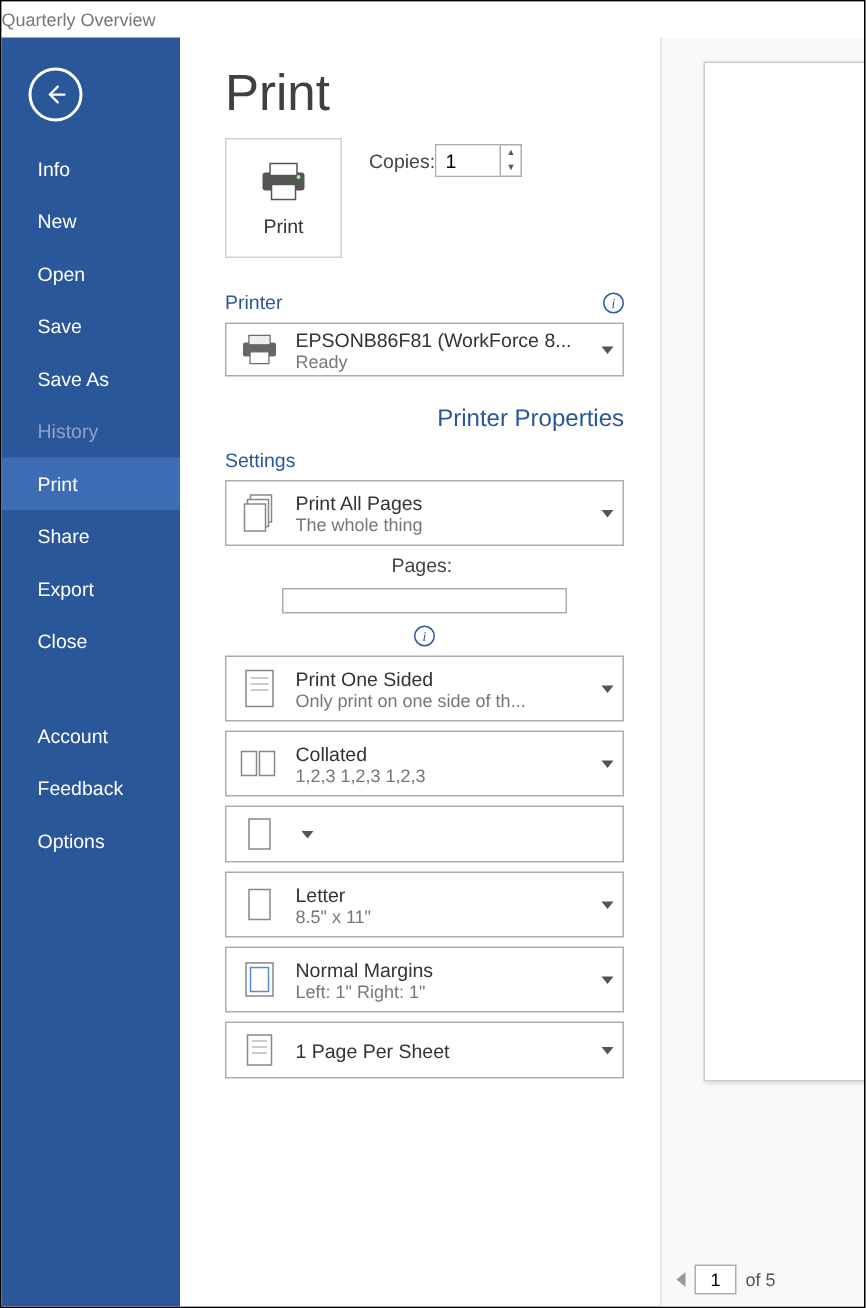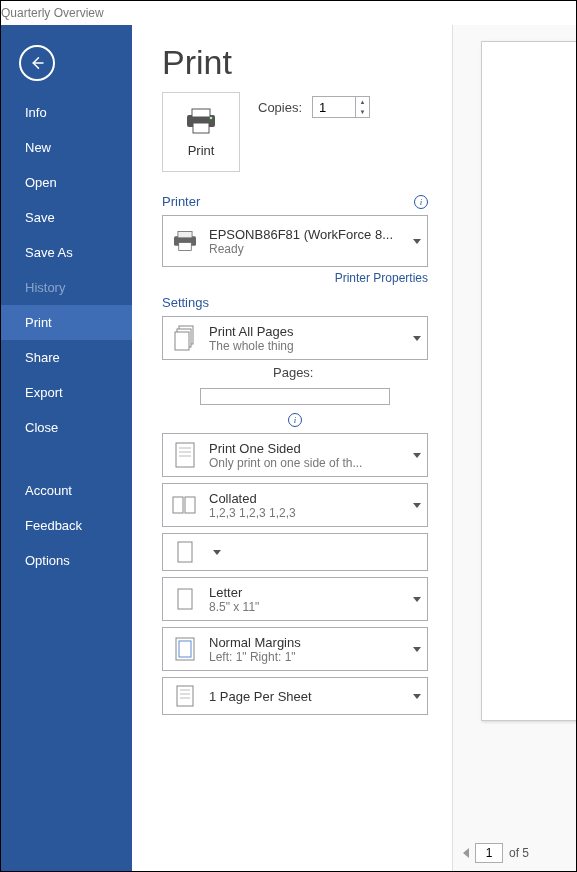--- a/index.html
+++ b/index.html
@@ -4,56 +4,56 @@
 <style>
   * { box-sizing: border-box; margin: 0; padding: 0; font-family: "Segoe UI", Tahoma, sans-serif; }
   html, body { width: 577px; height: 872px; overflow: hidden; }
   body { display: flex; flex-direction: column; background: #fff; border: 1px solid #000; }
   
   .titlebar { height: 24px; background: #fff; color: #777; font-size: 12px; text-align: left; line-height: 24px; }
   
   .main { flex: 1; display: flex; min-height: 0; }
   
   
-  .sidebar { width: 131px; background: #2a579a; color: #fff; display: flex; flex-direction: column; padding-top: 12px; }
+  .sidebar { width: 119px; background: #2a579a; color: #fff; display: flex; flex-direction: column; padding-top: 12px; }
   .back-btn { width: 36px; height: 36px; border: 2px solid #fff; border-radius: 50%; margin: 8px 0 14px 18px; display:flex; align-items:center; justify-content:center; cursor:pointer; }
   .back-btn svg { width: 18px; height: 18px; }
   .nav-item { padding: 10px 0 10px 24px; font-size: 13px; cursor: pointer; }
   .nav-item.active { background: #3e6db5; }
   .nav-item.disabled { color: rgba(255,255,255,0.45); }
   .nav-spacer { height: 28px; }
 
   
   .content { flex: 1; background: #fff; display: flex; min-width: 0; }
   .panel { flex: 0 0 320px; padding: 18px 24px 10px 30px; overflow: hidden; }
   .page-title { font-size: 34px; font-weight: 300; color: #404040; margin-bottom: 10px; }
   
   .copy-row { display: flex; align-items: flex-start; gap: 18px; }
   .print-btn { width: 78px; height: 80px; border: 1px solid #d0d0d0; display:flex; flex-direction:column; align-items:center; justify-content:center; gap:8px; cursor:pointer; }
   .print-btn .plabel { font-size: 13px; color: #333; }
-  .copies { display: flex; align-items: center; gap: 10px; font-size: 13px; color: #444; margin-top: 4px;}
+  .copies { display: flex; align-items: center; font-size: 13px; color: #444; margin-top: 4px;}
   .copies .spin { display:flex; align-items:stretch; border:1px solid #abadb3; height:22px; }
   .copies .spin input { border:none; width: 42px; padding: 0 6px; font-size: 13px; outline: none; }
   .copies .spin .btns { width: 14px; display:flex; flex-direction:column; border-left:1px solid #abadb3;}
   .copies .spin .btns div { flex:1; font-size:6px; line-height:10px; text-align:center; color:#555; cursor:pointer; }
 
   .section-hdr { display:flex; align-items:center; justify-content: space-between; margin-top: 22px; }
   .section-title { font-size: 13px; font-weight: 400; color: #2a579a; }
   .info-icon { width:14px; height:14px; border:1px solid #2a579a; border-radius:50%; color:#2a579a; font-size:9px; font-style:italic; font-family: Georgia, serif; text-align:center; line-height:12px; }
 
   .dropdown { border:1px solid #abadb3; height:44px; display:flex; align-items:center; gap:10px; padding:0 6px 0 8px; margin-top:6px; cursor:pointer; position:relative; }
-  .dropdown.tall { height: 52px; }
+  .dropdown.tall { height: 36px; }
   .dropdown.short { height: 38px; }
   .dropdown .dicon { width:28px; display:flex; align-items:center; justify-content:center; flex-shrink:0; }
   .dropdown .dtext { flex:1; min-width:0; display:flex; flex-direction:column; justify-content:center; overflow:hidden; }
   .dropdown .dtext .line1 { font-size:13px; color:#333; white-space:nowrap; overflow:hidden; text-overflow:ellipsis; }
   .dropdown .dtext .line2 { font-size:12px; color:#777; white-space:nowrap; overflow:hidden; text-overflow:ellipsis; }
   .dropdown .caret { width:0; height:0; border-left:4px solid transparent; border-right:4px solid transparent; border-top:5px solid #555; margin-left:4px; flex-shrink:0; }
 
-  .right-link { text-align:right; font-size:12px; color:#2a579a; margin-top:4px; cursor:pointer; }
+  .right-link { text-align:right; font-size:16px; color:#2a579a; margin-top:20px; cursor:pointer; }
 
   .pages-row { display:flex; align-items:center; gap:8px; margin-top:5px;flex-direction:column; }
   .pages-row .plabel { font-size:13px; color:#444; width:44px; }
   .pages-row input { flex:1; border:1px solid #abadb3; height:22px; padding:0 6px; font-size:13px; }
   .pages-row .info-icon { flex-shrink:0; }
 
   
   .preview { flex:1; border-left:1px solid #e0e0e0; display:flex; flex-direction:column; background:#f9f9f9; min-width:0; }
   .preview-body { flex:1; padding:16px 0 0 28px; overflow:hidden; position:relative; }
   .page-sheet { background:#fff; border:1px solid #ccc; box-shadow:1px 1px 3px rgba(0,0,0,0.15); width:200px; height:680px; }

